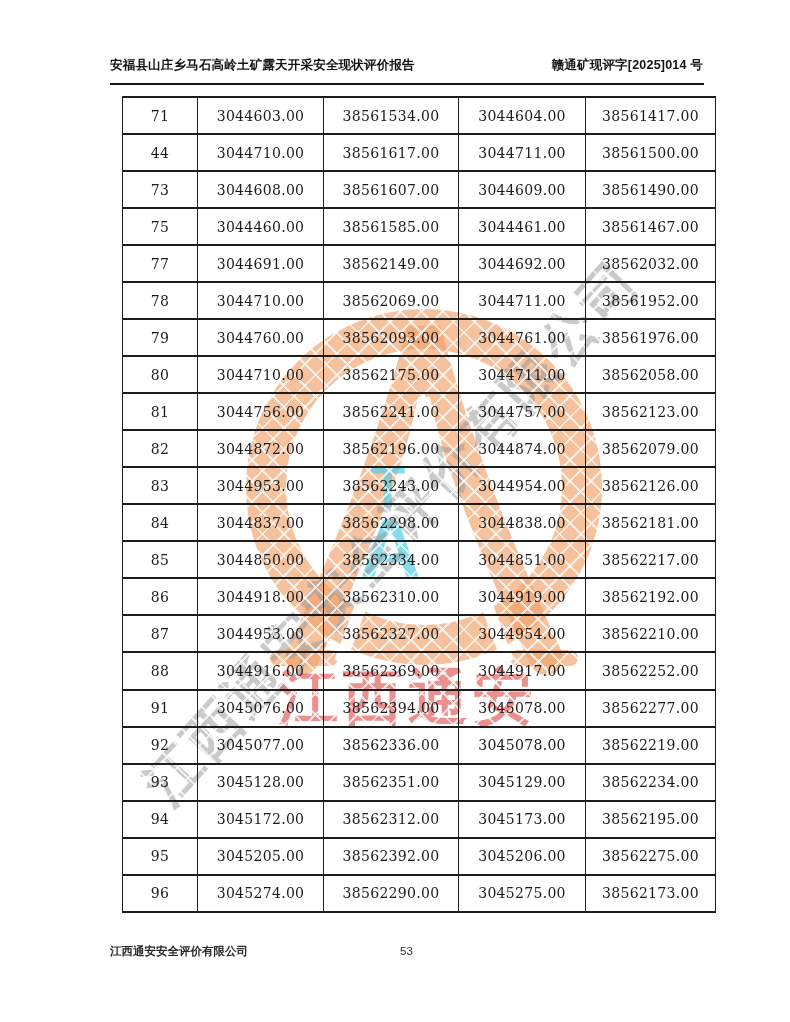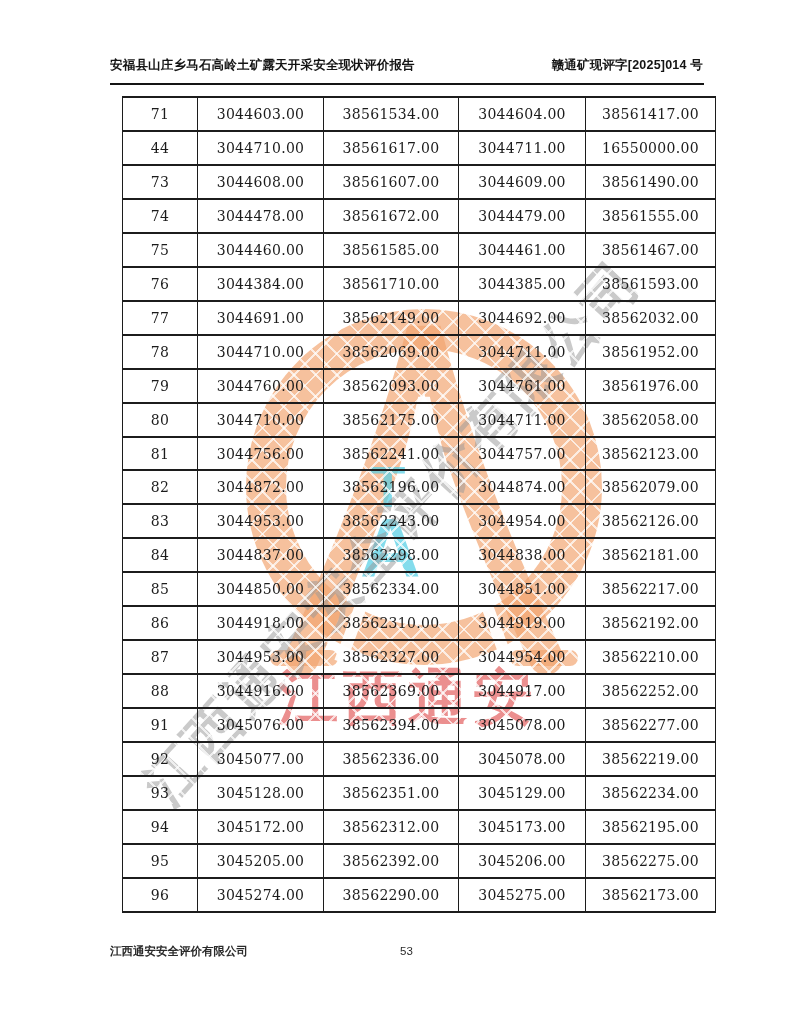--- a/index.html
+++ b/index.html
@@ -122,51 +122,37 @@
           <td>3044603.00</td>
           <td>38561534.00</td>
           <td>3044604.00</td>
           <td>38561417.00</td>
         </tr>
         <tr>
           <td>44</td>
           <td>3044710.00</td>
           <td>38561617.00</td>
           <td>3044711.00</td>
-          <td>16550000.00</td>
+          <td>38561500.00</td>
         </tr>
         <tr>
           <td>73</td>
           <td>3044608.00</td>
           <td>38561607.00</td>
           <td>3044609.00</td>
           <td>38561490.00</td>
         </tr>
         <tr>
-          <td>74</td>
-          <td>3044478.00</td>
-          <td>38561672.00</td>
-          <td>3044479.00</td>
-          <td>38561555.00</td>
-        </tr>
-        <tr>
           <td>75</td>
           <td>3044460.00</td>
           <td>38561585.00</td>
           <td>3044461.00</td>
           <td>38561467.00</td>
         </tr>
         <tr>
-          <td>76</td>
-          <td>3044384.00</td>
-          <td>38561710.00</td>
-          <td>3044385.00</td>
-          <td>38561593.00</td>
-        </tr>
-        <tr>
           <td>77</td>
           <td>3044691.00</td>
           <td>38562149.00</td>
           <td>3044692.00</td>
           <td>38562032.00</td>
         </tr>
         <tr>
           <td>78</td>
           <td>3044710.00</td>
           <td>38562069.00</td>

